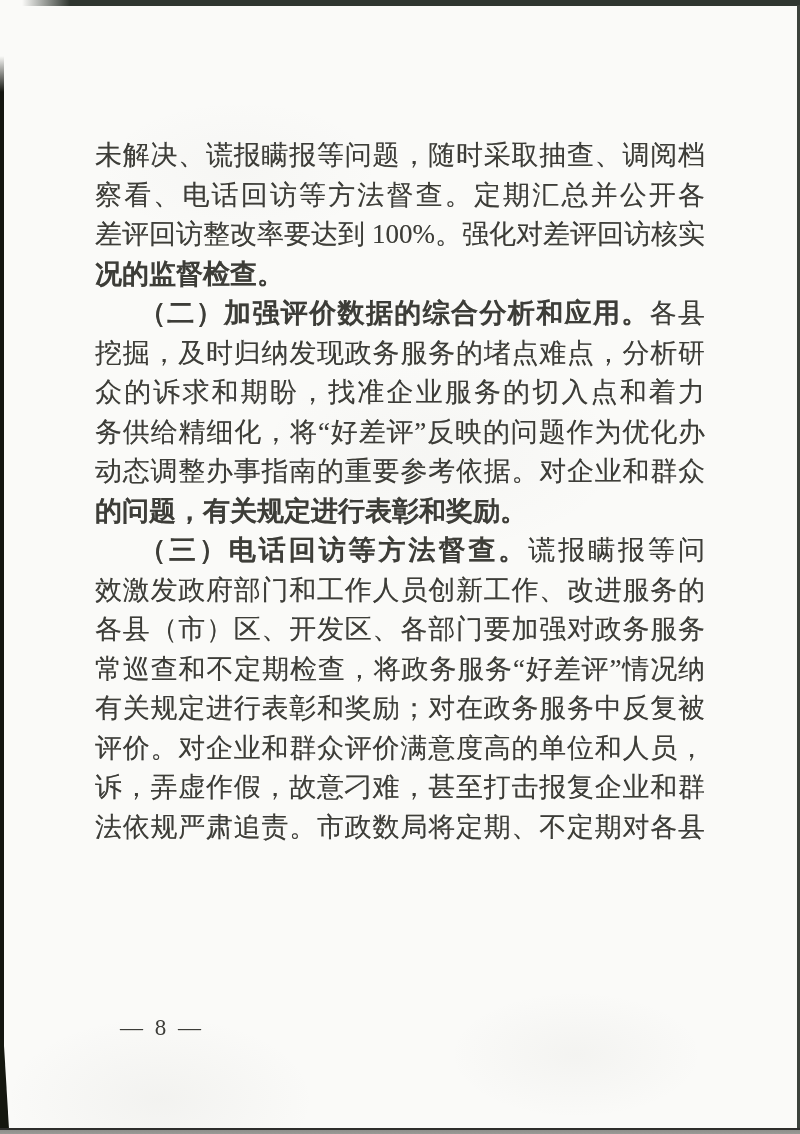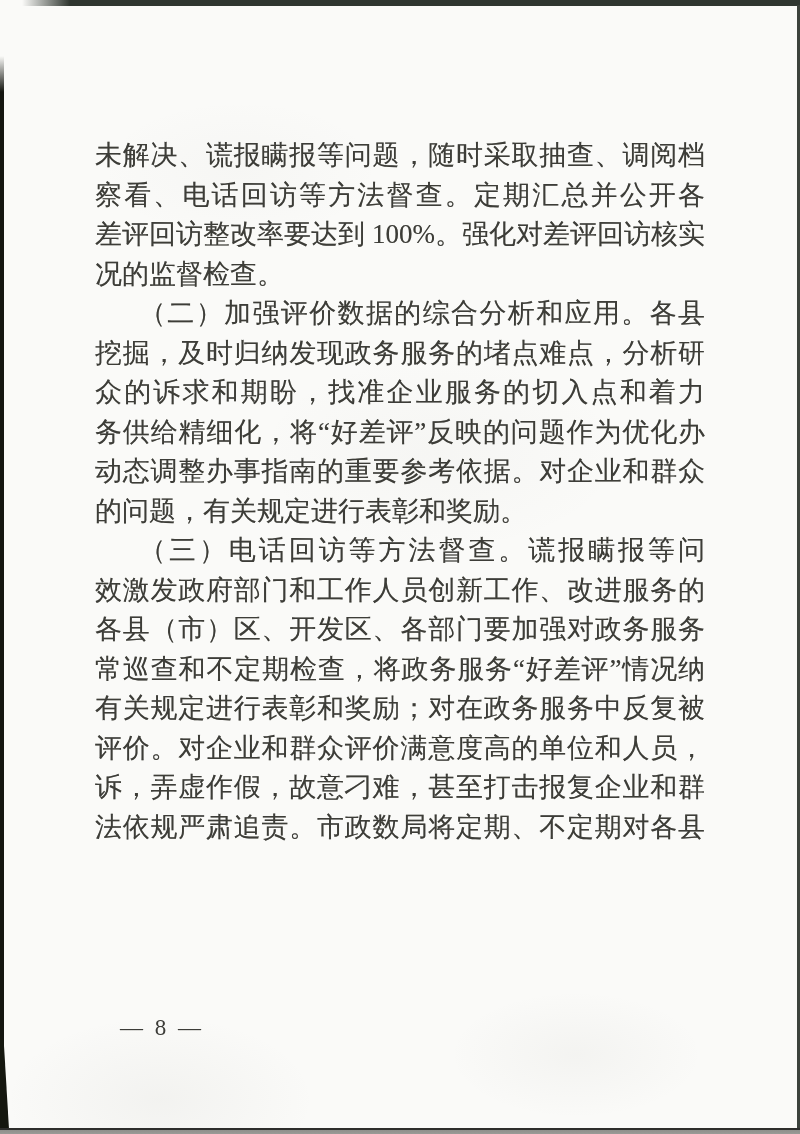--- a/index.html
+++ b/index.html
@@ -59,26 +59,27 @@
   .line {
     height: 39.5px;
     text-align: justify;
     text-align-last: justify;
     text-justify: inter-character;
     overflow: hidden;
   }
   .line.short {
     text-align: center;
     text-align-last: left;
+    font-weight: bold;
   }
   .line.lead {
     text-indent: 44px;
   }
   .b {
-    font-weight: normal;
+    font-weight: bold;
   }
   .page-number {
     position: absolute;
     left: 120px;
     top: 1015px;
     font-size: 23px;
     letter-spacing: 3px;
     color: #3c3c38;
   }
 </style>

